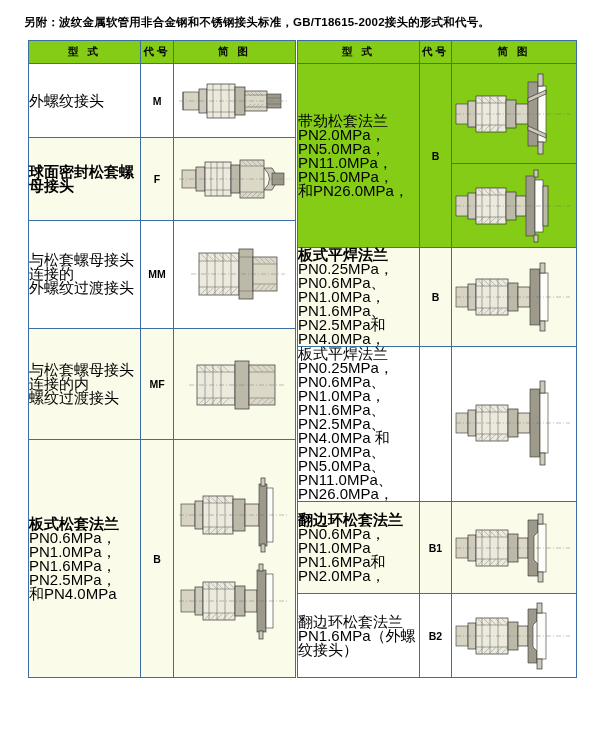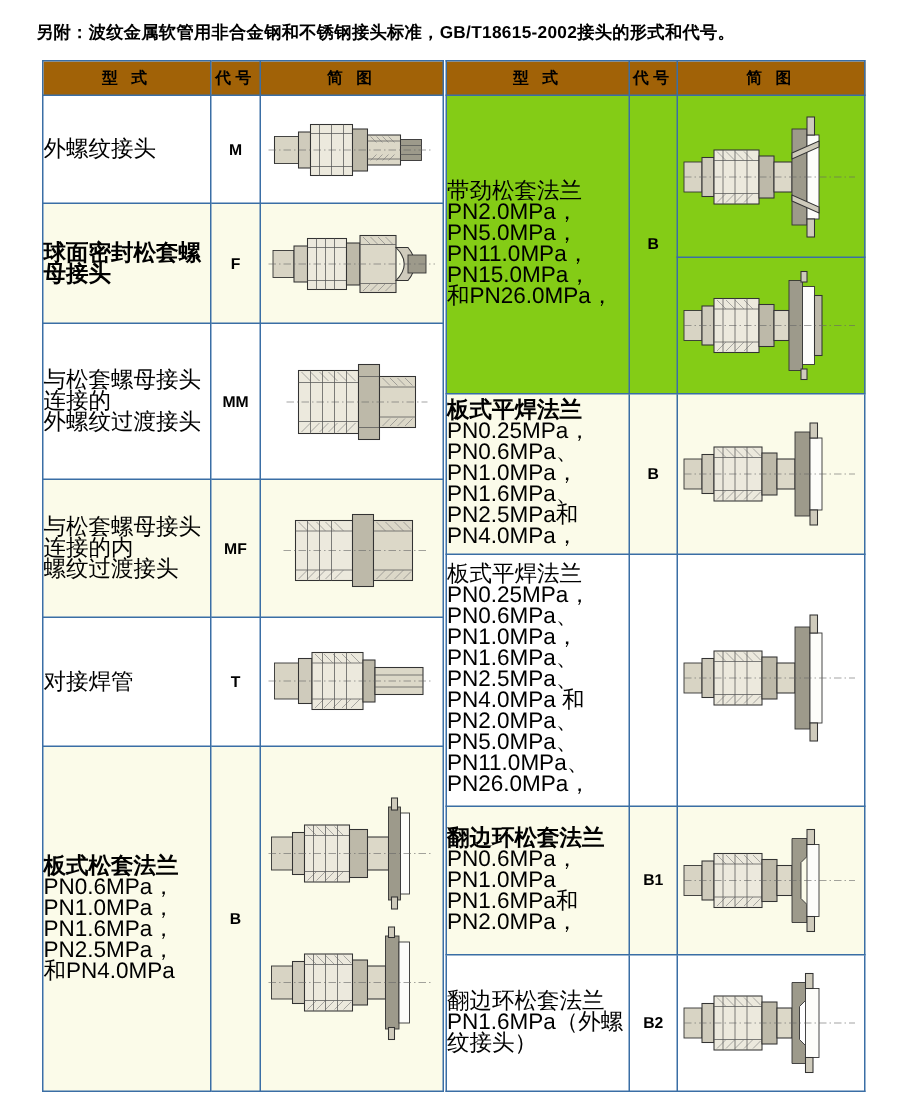--- a/index.html
+++ b/index.html
@@ -46,21 +46,21 @@
     background: #fff;
   }
   table.spec.left { width: 267px; }
   table.spec.right { width: 279px; margin-left: 1px; }
   table.spec th, table.spec td {
     border: 1px solid #3a6ea5;
     padding: 0;
     vertical-align: middle;
   }
   table.spec thead th {
-    background: #a16207;
+    background: #84cc16;
     height: 22px;
     font-size: 10.5px;
     font-weight: bold;
     color: #000;
     text-align: center;
     letter-spacing: 3px;
   }
   td.type {
     font-size: 15px;
     line-height: 14px;
@@ -210,21 +210,21 @@
                     <path d="M78 55 L83 50 M83 55 L88 50 M88 55 L93 50 M93 55 L98 50"></path>
                   </g>
                   <path class="axis" d="M14 39 L108 39"></path>
                   <path class="lnthin" d="M30 18 L30 60 M38 18 L38 60 M46 18 L46 60 M54 18 L54 60"></path>
                 </g>
               </svg>
             </div>
           </td>
         </tr>
 
-        <tr class="tint" style="height:92px">
+        <tr class="tint" style="height:108px">
           <td class="type">
             <div>与松套螺母接头连接的内</div>
             <div>螺纹过渡接头</div>
           </td>
           <td class="code">MF</td>
           <td class="fig">
             <div class="fig-wrap">
               <svg class="fig" width="116" height="78" viewBox="0 0 116 78">
                 <g>
                   <rect class="bodyfill" x="20" y="20" width="38" height="40"></rect>
@@ -241,47 +241,20 @@
                     <path d="M74 59 L80 53 M80 59 L86 53 M86 59 L92 53 M92 59 L97 54"></path>
                   </g>
                   <path class="axis" d="M12 40 L108 40"></path>
                   <path class="lnthin" d="M28 20 L28 60 M36 20 L36 60 M44 20 L44 60"></path>
                 </g>
               </svg>
             </div>
           </td>
         </tr>
 
-        <tr class="plain" style="height:86px">
-          <td class="type">
-            <div>对接焊管</div>
-          </td>
-          <td class="code">T</td>
-          <td class="fig">
-            <div class="fig-wrap">
-              <svg class="fig" width="116" height="70" viewBox="0 0 116 70">
-                <g>
-                  <rect class="hose" x="6" y="22" width="16" height="24"></rect>
-                  <rect class="metal" x="22" y="19" width="9" height="30"></rect>
-                  <rect class="bodyfill" x="31" y="15" width="34" height="38"></rect>
-                  <path class="lnthin" d="M31 22 L65 22 M31 46 L65 46"></path>
-                  <g class="hatch">
-                    <path d="M33 16 L39 22 M39 16 L45 22 M45 16 L51 22 M51 16 L57 22 M57 16 L63 22"></path>
-                    <path d="M33 52 L39 46 M39 52 L45 46 M45 52 L51 46 M51 52 L57 46 M57 52 L63 46"></path>
-                  </g>
-                  <rect class="metal2" x="65" y="20" width="8" height="28"></rect>
-                  <rect class="bodyfill2" x="73" y="25" width="32" height="18"></rect>
-                  <path class="lnthin" d="M73 30 L105 30 M73 38 L105 38"></path>
-                  <path class="axis" d="M2 34 L112 34"></path>
-                  <path class="lnthin" d="M38 15 L38 53 M46 15 L46 53 M54 15 L54 53"></path>
-                </g>
-              </svg>
-            </div>
-          </td>
-        </tr>
 
         <tr class="tint" style="height:230px">
           <td class="type">
             <div style="font-weight:bold">板式松套法兰</div>
             <div>PN0.6MPa，PN1.0MPa，</div>
             <div>PN1.6MPa，PN2.5MPa，</div>
             <div>和PN4.0MPa</div>
           </td>
           <td class="code">B</td>
           <td class="fig">

